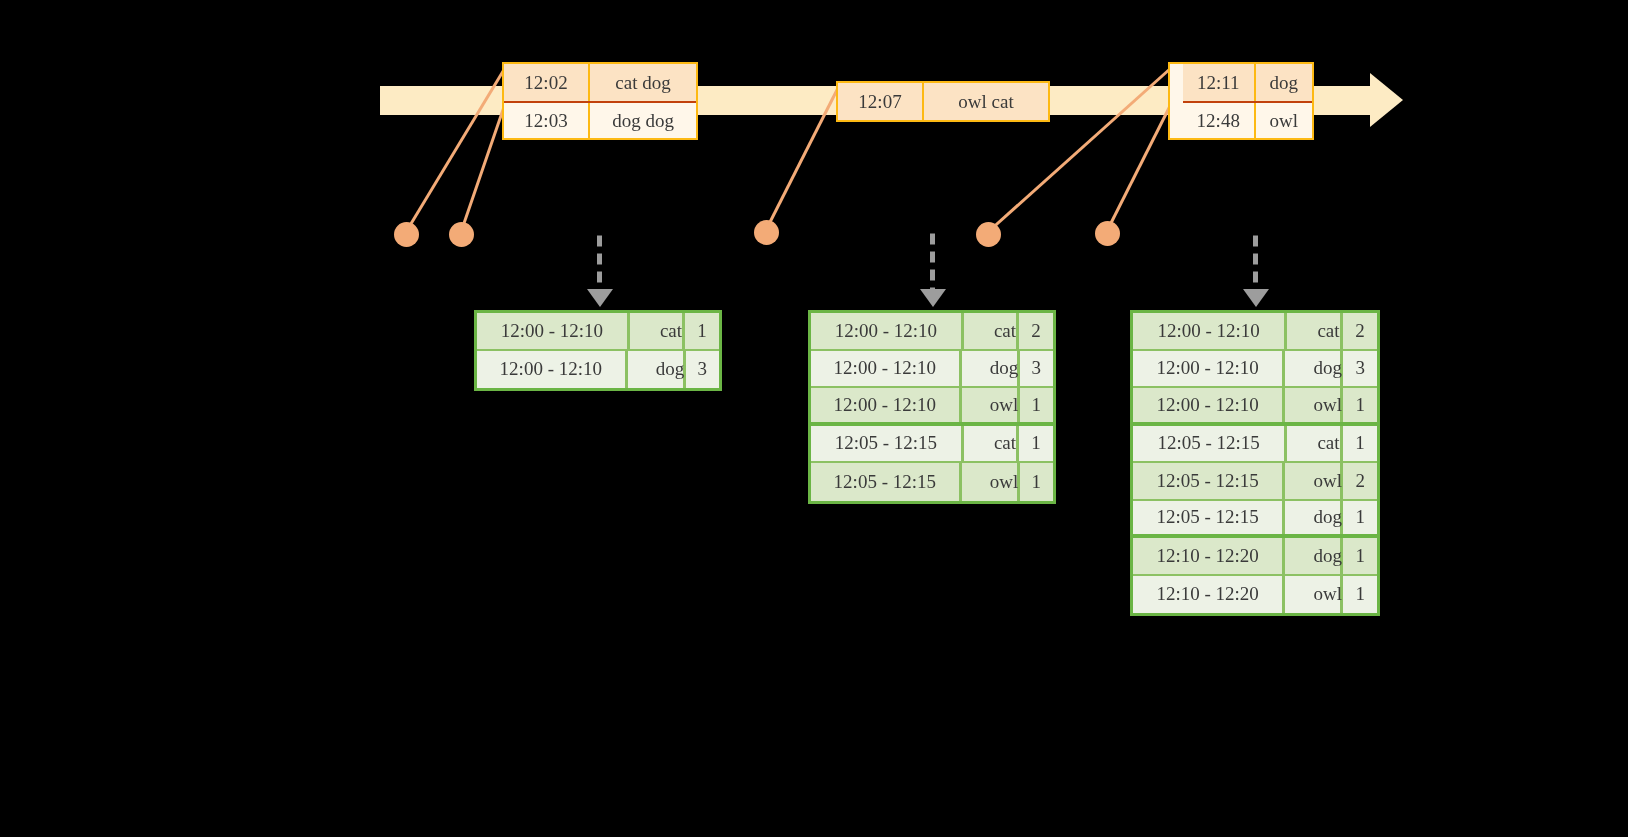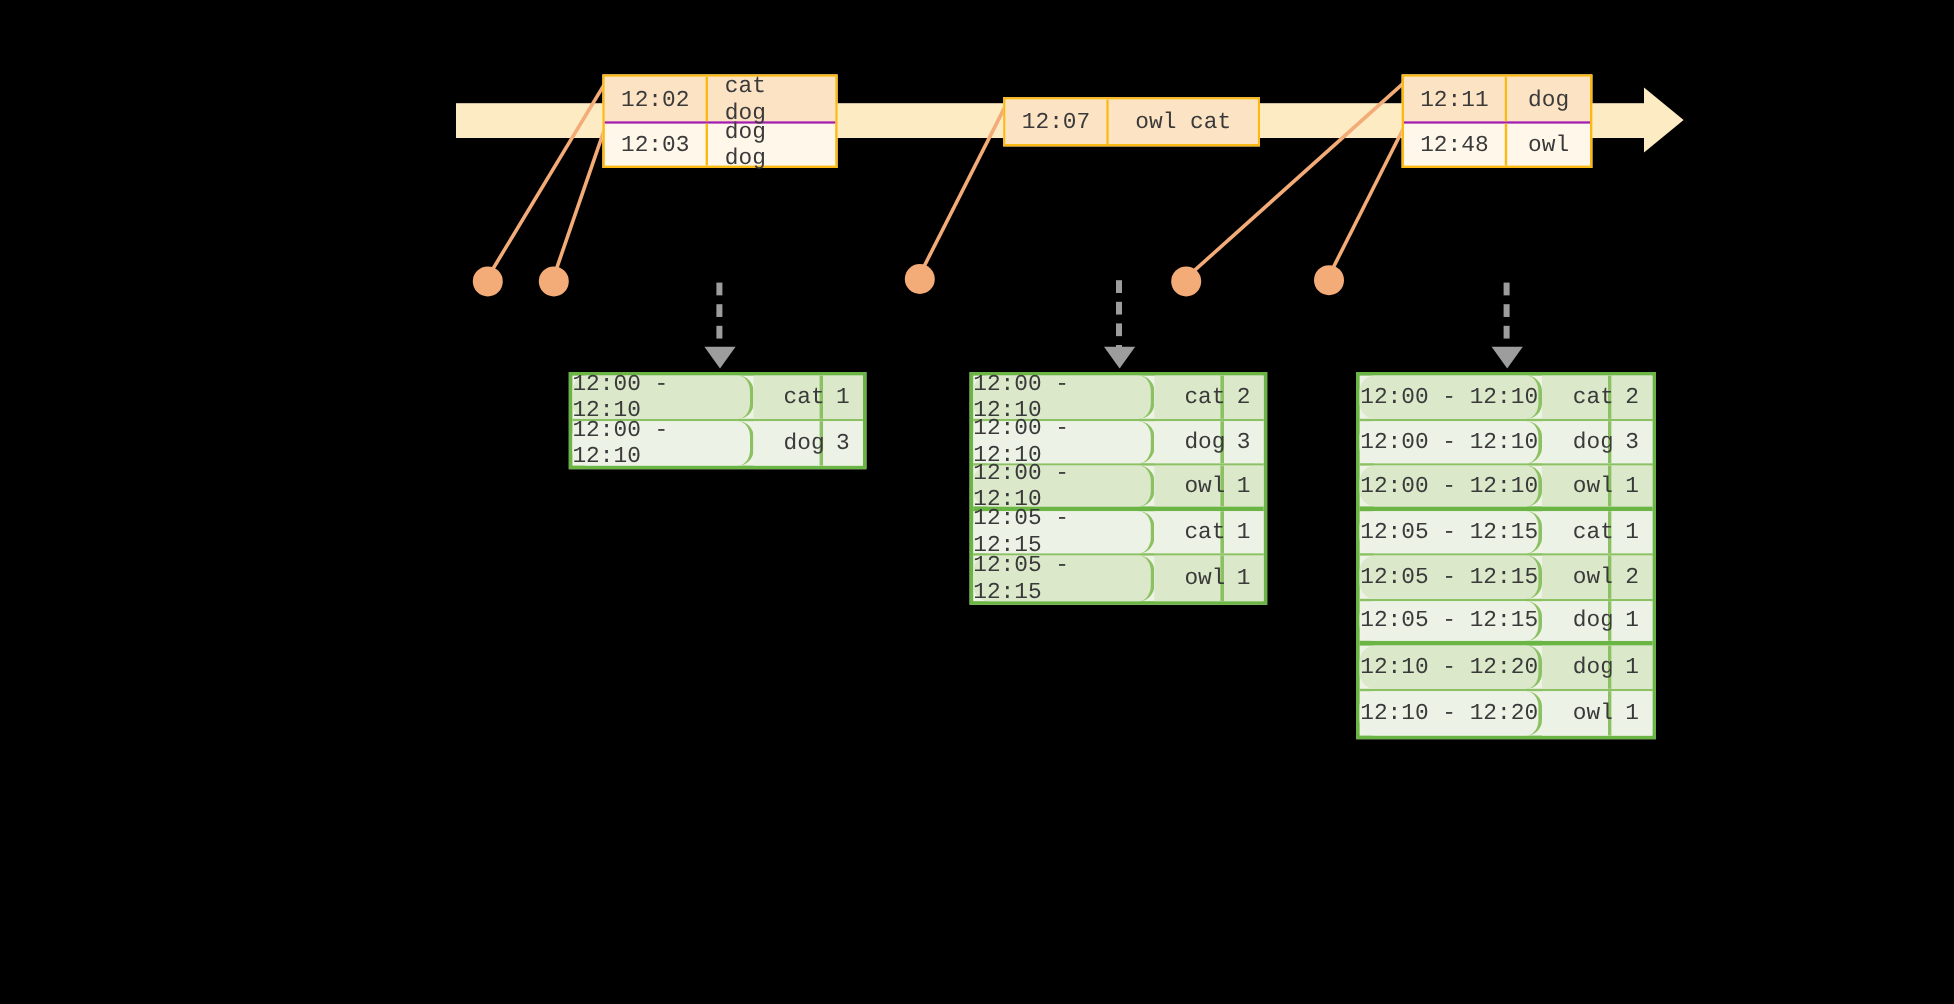--- a/index.html
+++ b/index.html
@@ -5,21 +5,21 @@
   html, body {
     margin: 0;
     padding: 0;
     background: #000000;
   }
   #stage {
     position: relative;
     width: 1628px;
     height: 837px;
     background: #000000;
-    font-family: Liberation Mono, monospace;
+    font-family: Liberation Serif, serif;
     overflow: hidden;
   }
 
   
   #timeline-bar {
     position: absolute;
     left: 380px;
     top: 86px;
     width: 998px;
     height: 29px;
@@ -42,21 +42,21 @@
     border: 2px solid #fdb913;
     box-sizing: border-box;
     background: #fff7ea;
   }
   .event-row {
     display: flex;
     height: 37px;
     box-sizing: border-box;
   }
   .event-row + .event-row {
-    border-top: 2px solid #a21caf;
+    border-top: 2px solid #c2410c;
   }
   .event-row.shade .ev-time,
   .event-row.shade .ev-words {
     background: #fce3c4;
   }
   .ev-time {
     width: 86px;
     display: flex;
     align-items: center;
     justify-content: center;
@@ -71,21 +71,21 @@
     align-items: center;
     justify-content: center;
     font-size: 19px;
     color: #3a3a3a;
     box-sizing: border-box;
     padding: 0 14px;
   }
 
   #event-box-1 { left: 502px; top: 62px; width: 196px; }
   #event-box-2 { left: 836px; top: 81px; width: 214px; }
-  #event-box-3 { left: 1168px; top: 62px; width: 159px; }
+  #event-box-3 { left: 1168px; top: 62px; width: 146px; padding-left: 13px; }
 
   
   .connector-dot {
     position: absolute;
     width: 25px;
     height: 25px;
     border-radius: 50%;
     background: #f3ab77;
   }
   #connector-svg {
@@ -133,21 +133,21 @@
   .rt-cell {
     display: flex;
     align-items: center;
     justify-content: center;
     font-size: 19px;
     color: #3a3a3a;
     box-sizing: border-box;
     border-right: 3px solid #8cc163;
   }
   .rt-cell:last-child { border-right: none; }
-  .rt-window { width: 171px; border-radius: 13px; }
+  .rt-window { width: 171px; }
   .rt-key { width: 58px; padding-left: 30px; }
   .rt-count { width: 38px; }
 
   #result-table-1 { left: 474px; top: 310px; width: 248px; }
   #result-table-2 { left: 808px; top: 310px; width: 248px; }
   #result-table-3 { left: 1130px; top: 310px; width: 250px; }
 </style>
 </head>
 <body>
 

